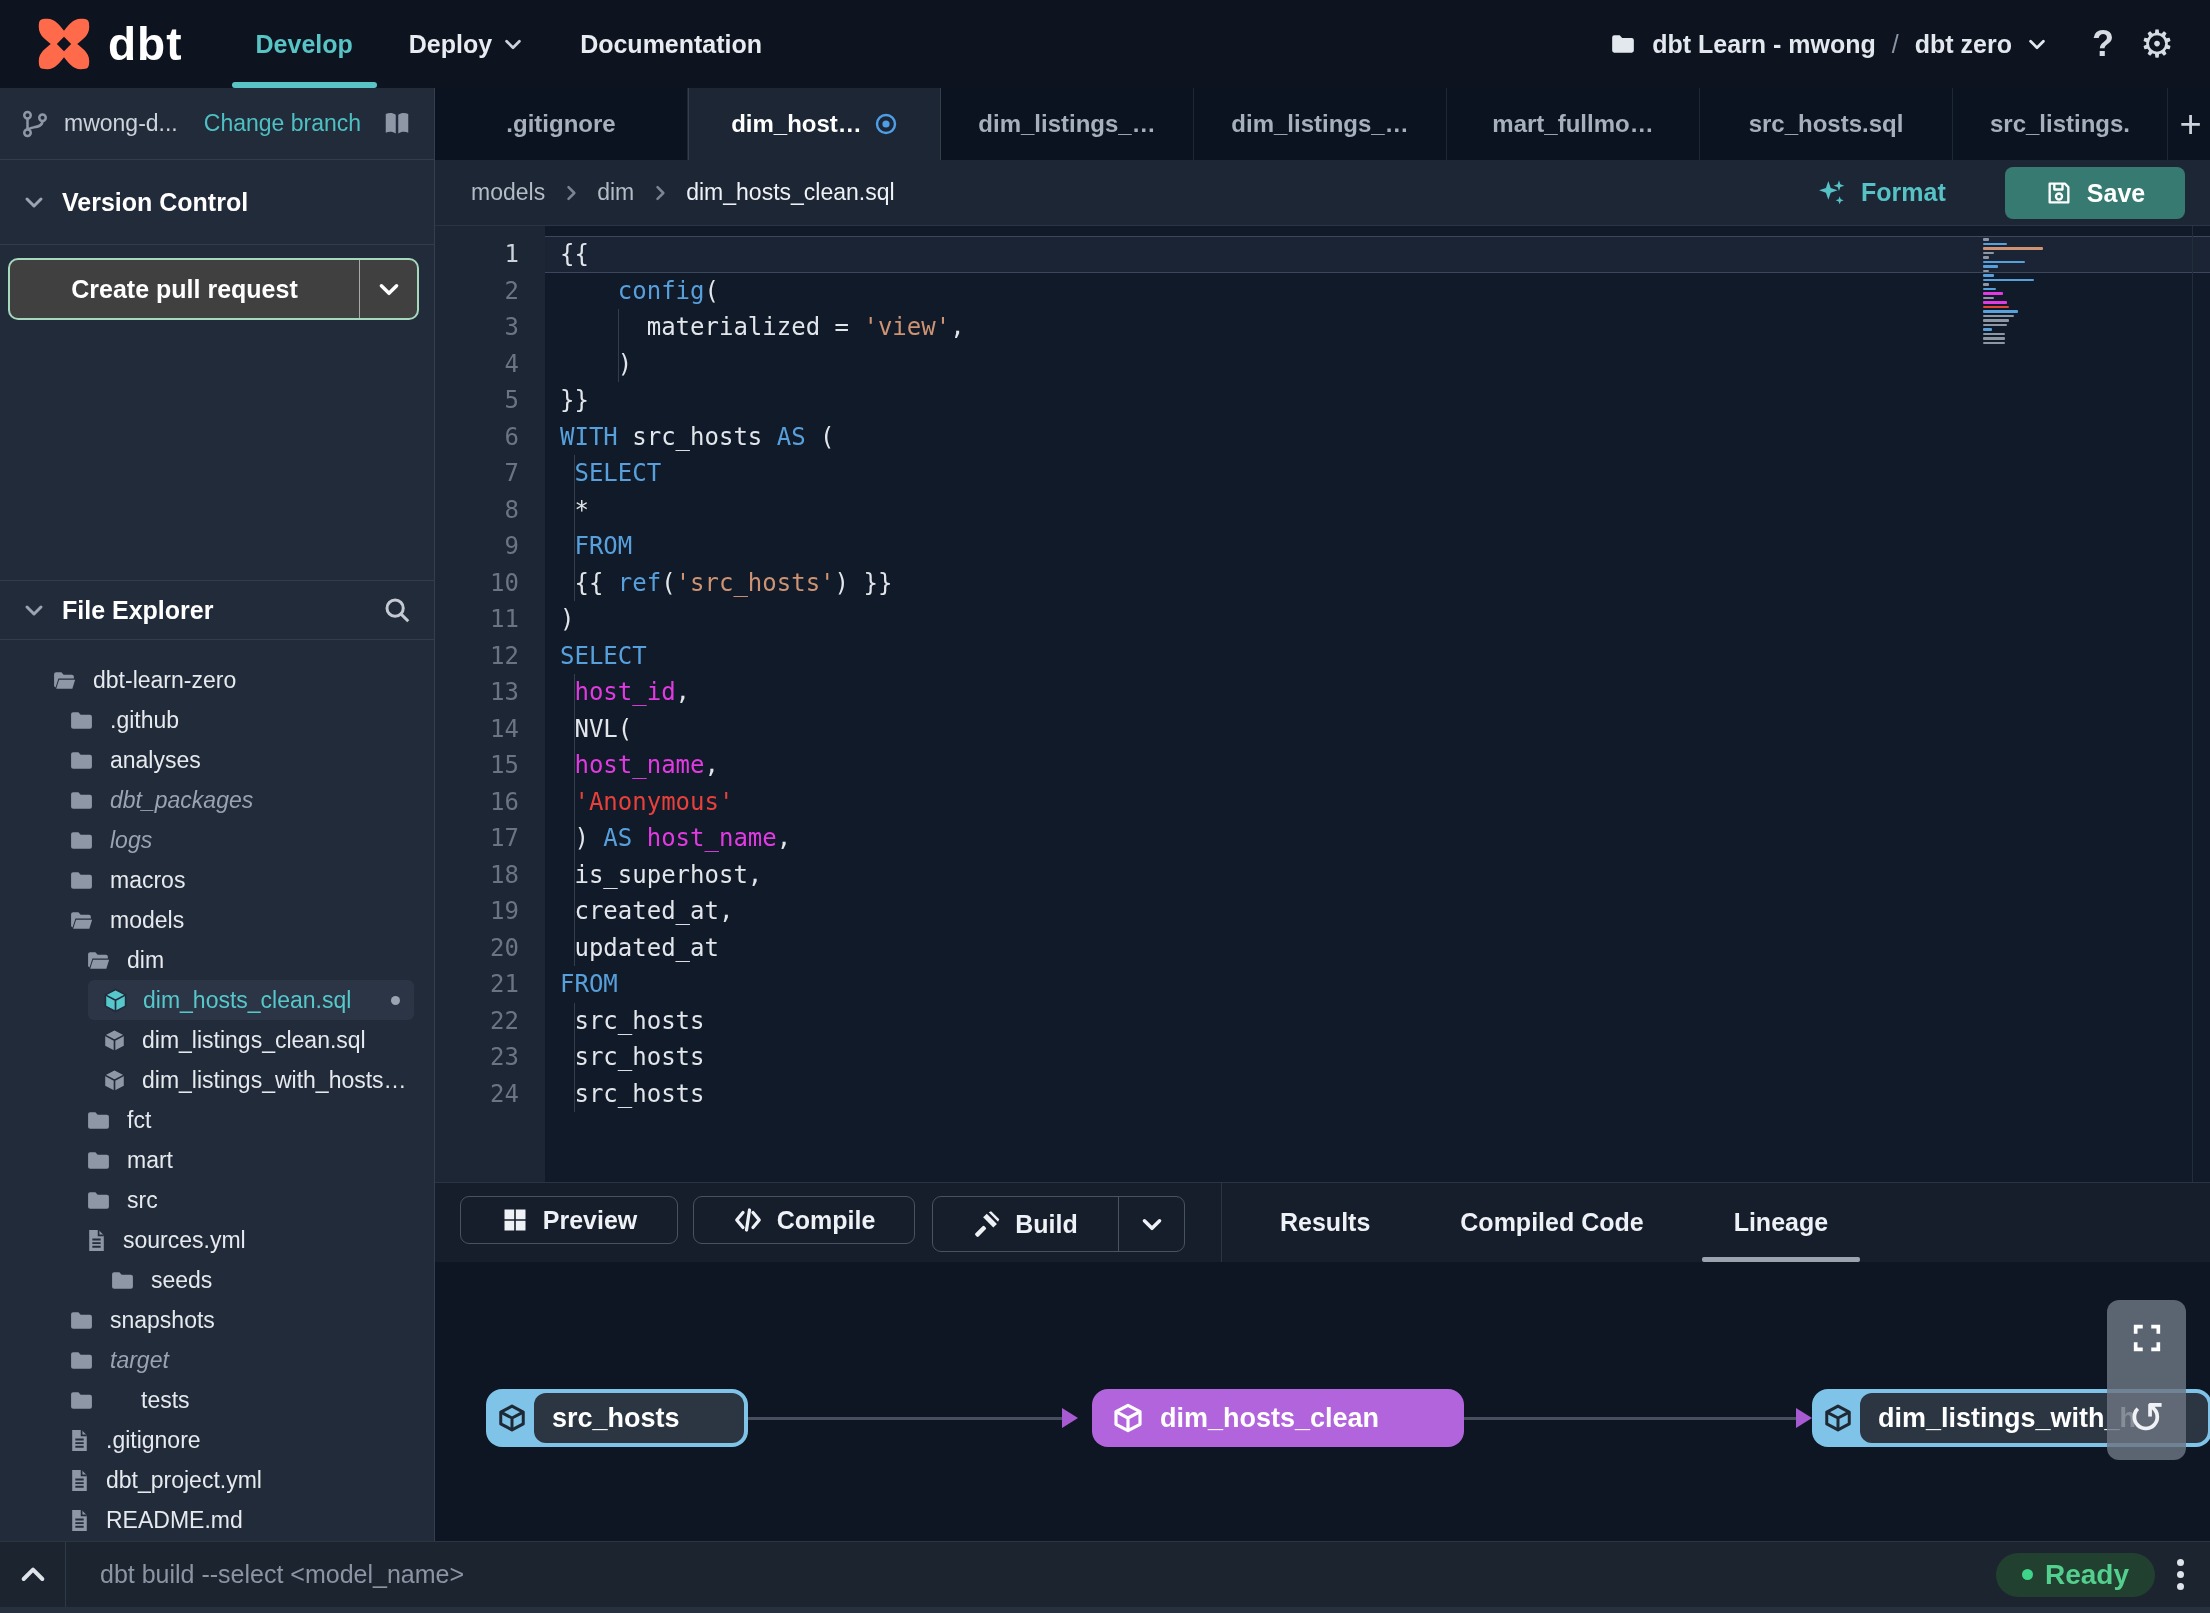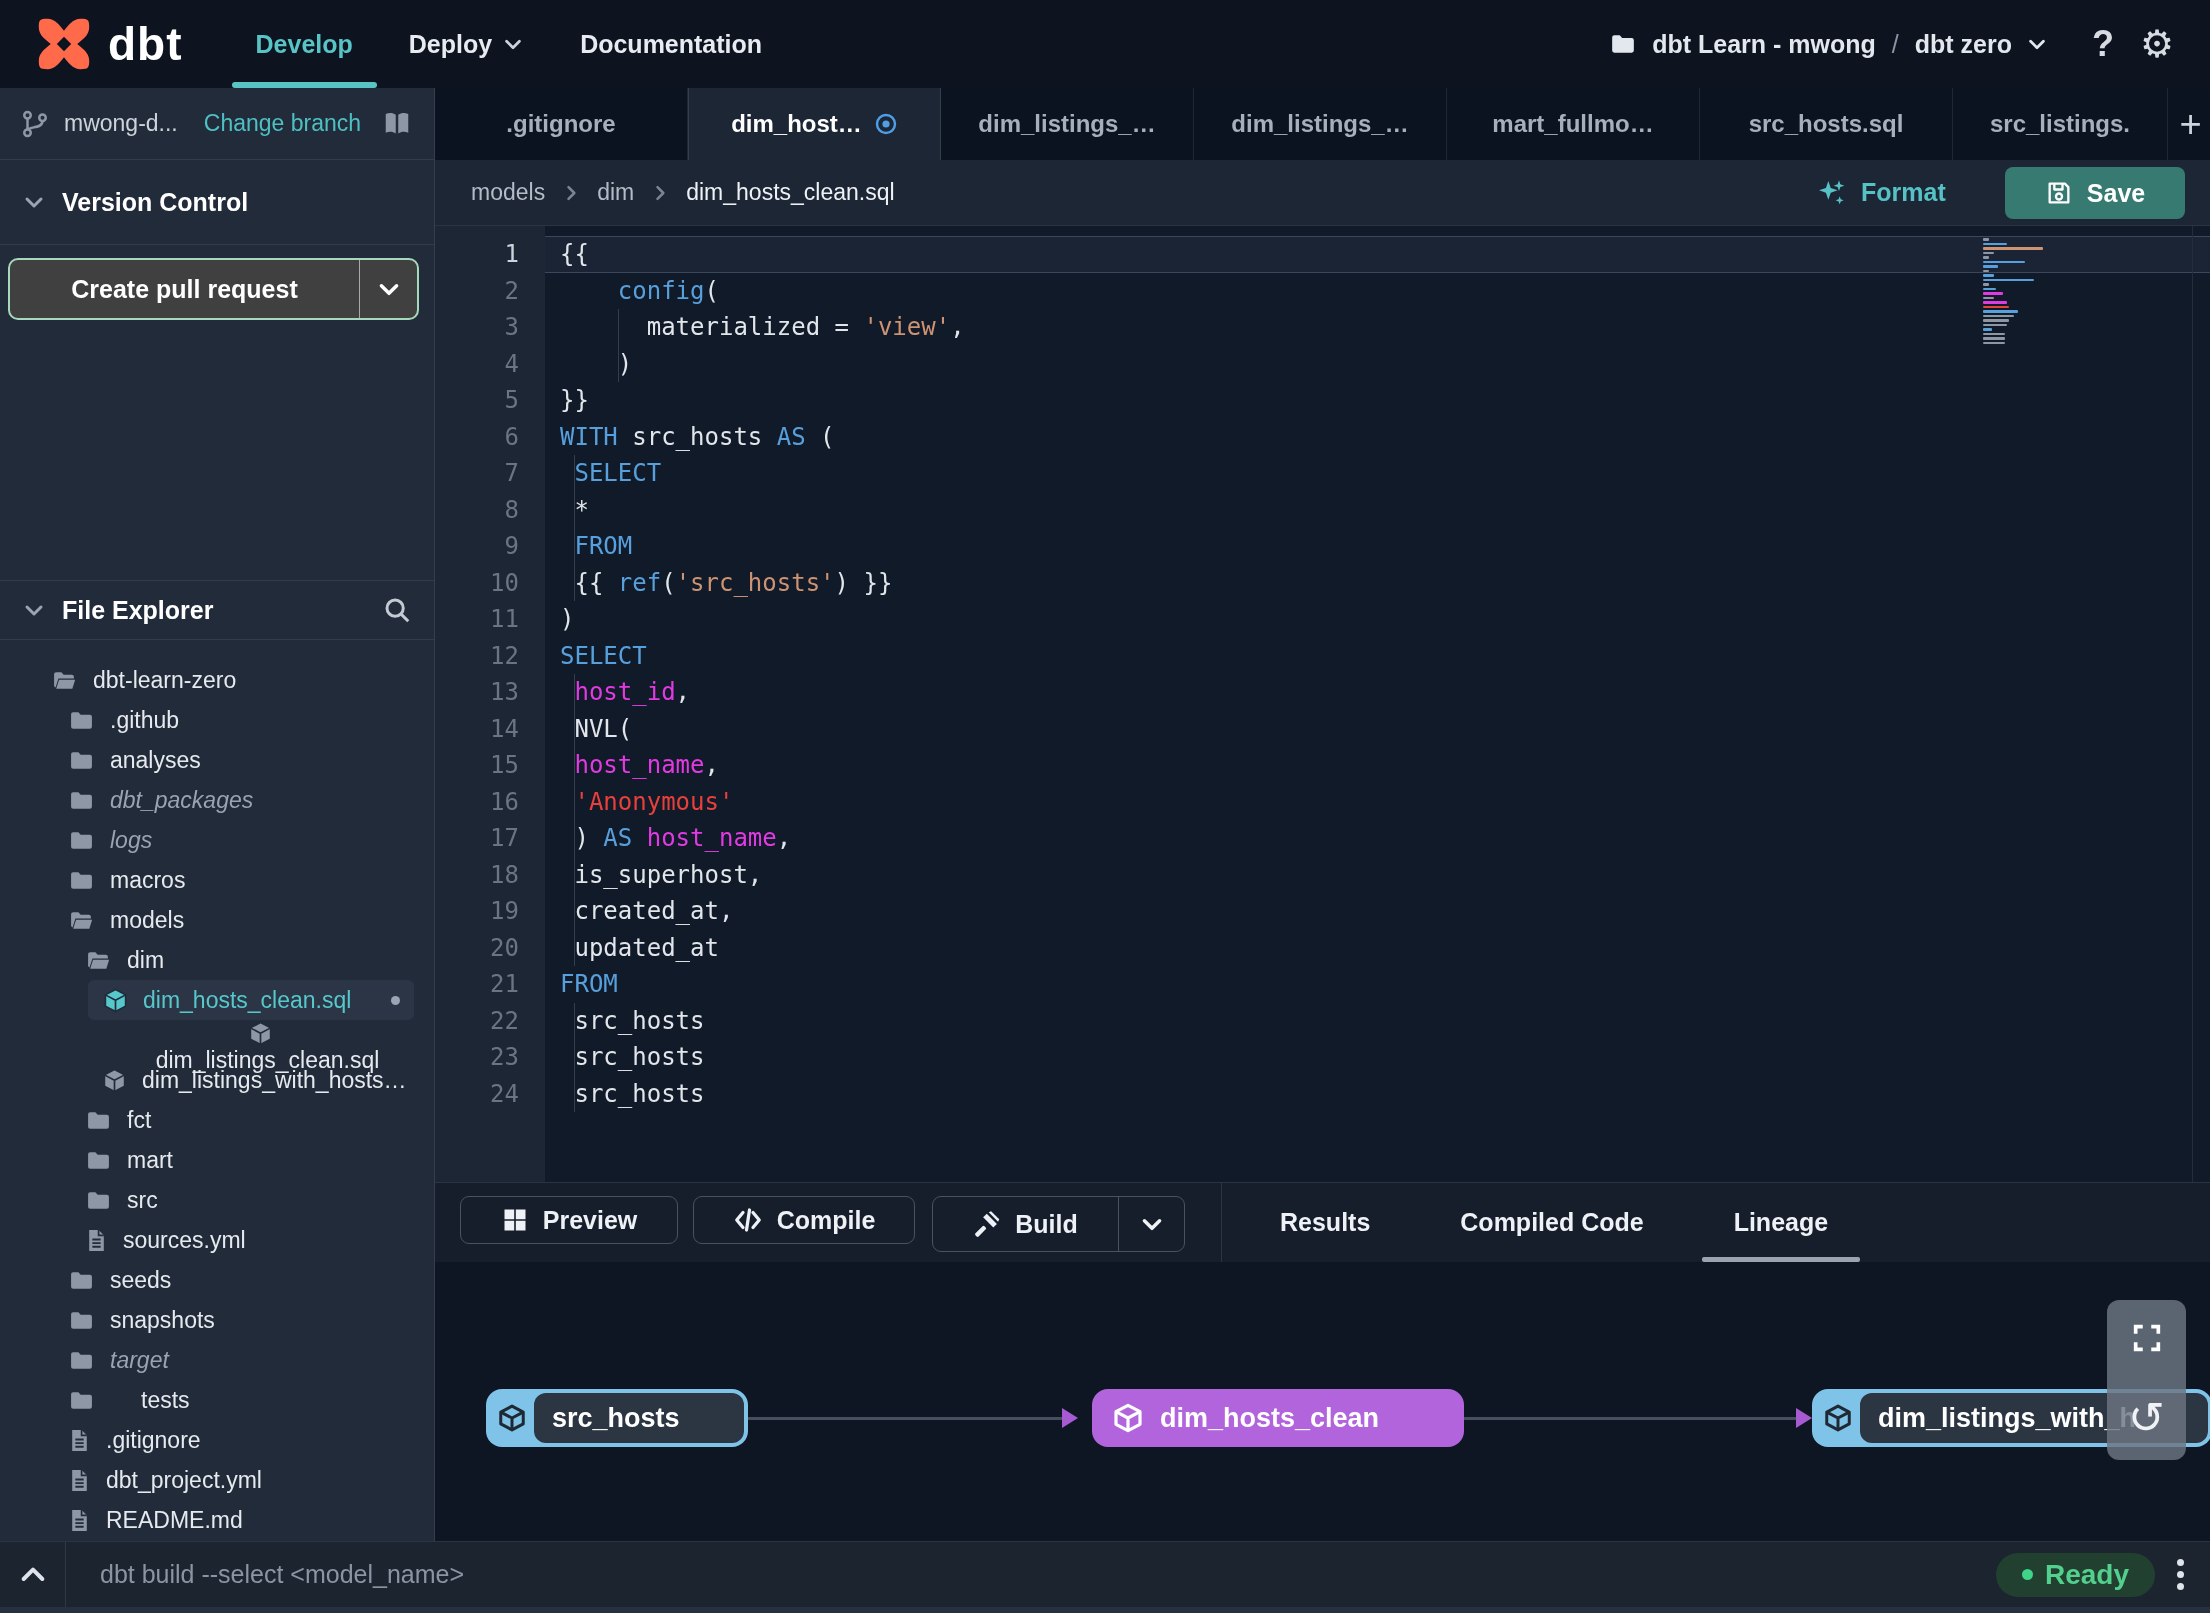--- a/index.html
+++ b/index.html
@@ -275,21 +275,21 @@
         <div class="trow sel" style="margin-left: 88px; padding-left: 14px;">
           <span class="ticon">
             <svg viewBox="0 0 24 24" width="27" height="27" fill="currentColor" stroke="#222b39" stroke-width="1.5" stroke-linejoin="round">
               <path d="M12 2.2 21 7v10l-9 4.8L3 17V7z"></path>
               <path d="M3 7l9 4.8L21 7M12 11.8v10" fill="none"></path>
             </svg>
           </span>
           <span class="tlabel">dim_hosts_clean.sql</span>
           <span class="mdot"></span>
         </div>
-        <div class="trow" style="padding-left: 101px; flex-direction: column;">
+        <div class="trow" style="padding-left: 101px;">
           <span class="ticon">
             <svg viewBox="0 0 24 24" width="27" height="27" fill="currentColor" stroke="#222b39" stroke-width="1.5" stroke-linejoin="round">
               <path d="M12 2.2 21 7v10l-9 4.8L3 17V7z"></path>
               <path d="M3 7l9 4.8L21 7M12 11.8v10" fill="none"></path>
             </svg>
           </span>
           <span class="tlabel">dim_listings_clean.sql</span>
         </div>
         <div class="trow" style="padding-left: 101px;">
           <span class="ticon">
@@ -327,21 +327,21 @@
         <div class="trow" style="padding-left: 84px;">
           <span class="ticon">
             <svg viewBox="0 0 24 24" width="25" height="27" fill="currentColor">
               <path d="M5 2h9l5 5v15H5z"></path>
               <path d="M14 2v5h5" fill="none" stroke="#222b39" stroke-width="1.6"></path>
               <path d="M8 11h8M8 14.5h8M8 18h8" stroke="#222b39" stroke-width="1.8"></path>
             </svg>
           </span>
           <span class="tlabel">sources.yml</span>
         </div>
-        <div class="trow" style="padding-left: 67px;">
+        <div class="trow" style="padding-left: 67px; margin-left: 41px;">
           <span class="ticon">
             <svg viewBox="0 0 24 24" width="29" height="25" fill="currentColor">
               <path d="M2 6a2 2 0 0 1 2-2h5l2.2 2.5H20a2 2 0 0 1 2 2V18a2 2 0 0 1-2 2H4a2 2 0 0 1-2-2z"></path>
             </svg>
           </span>
           <span class="tlabel">seeds</span>
         </div>
         <div class="trow" style="padding-left: 67px;">
           <span class="ticon">
             <svg viewBox="0 0 24 24" width="29" height="25" fill="currentColor">

